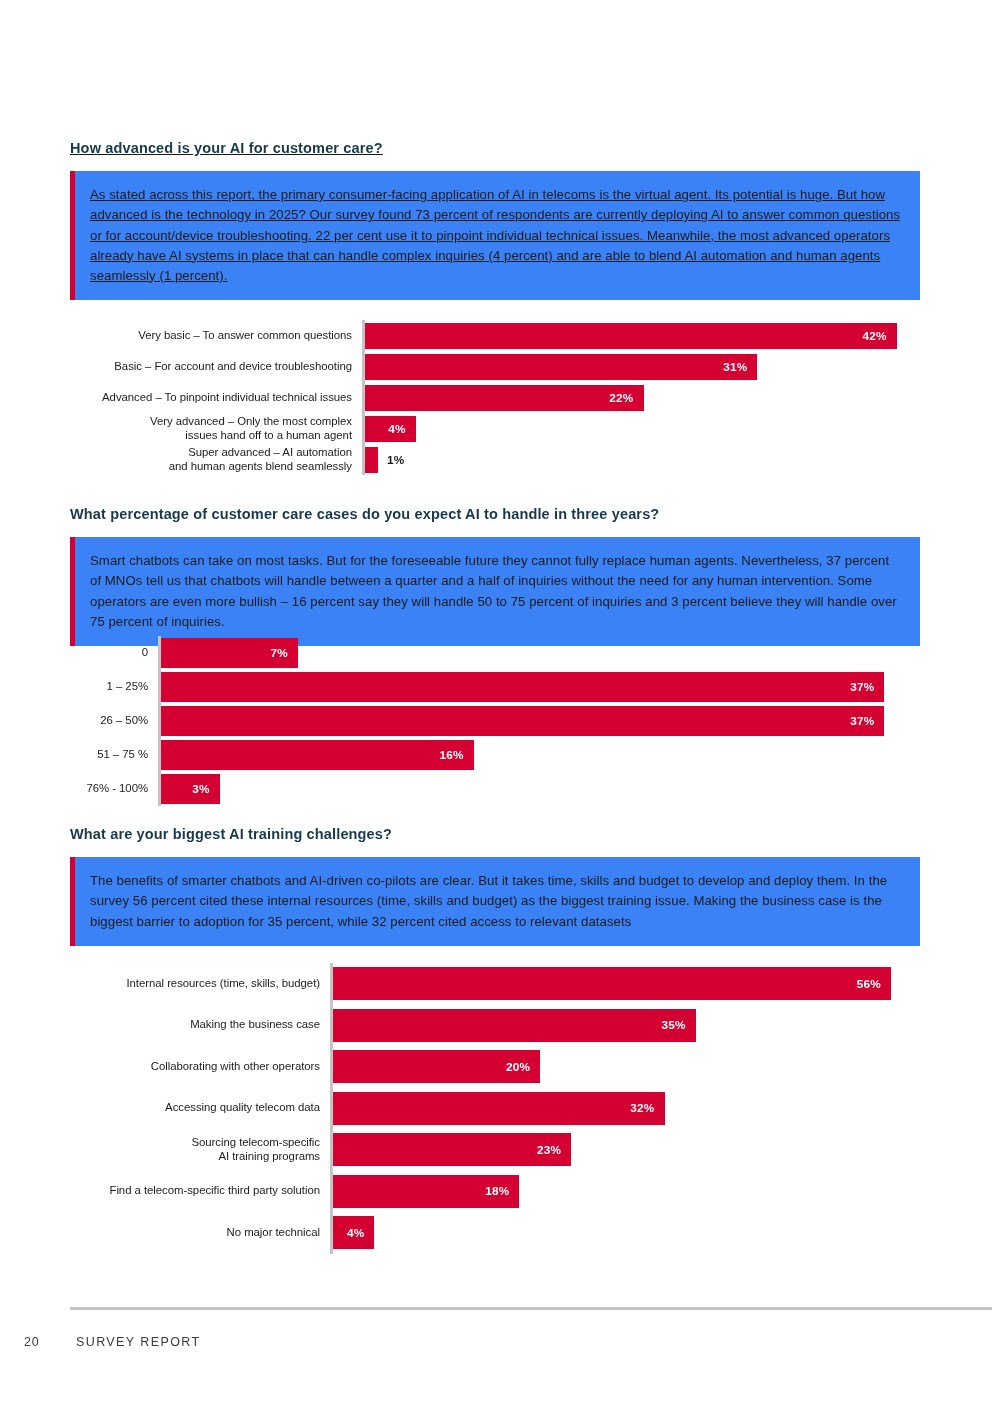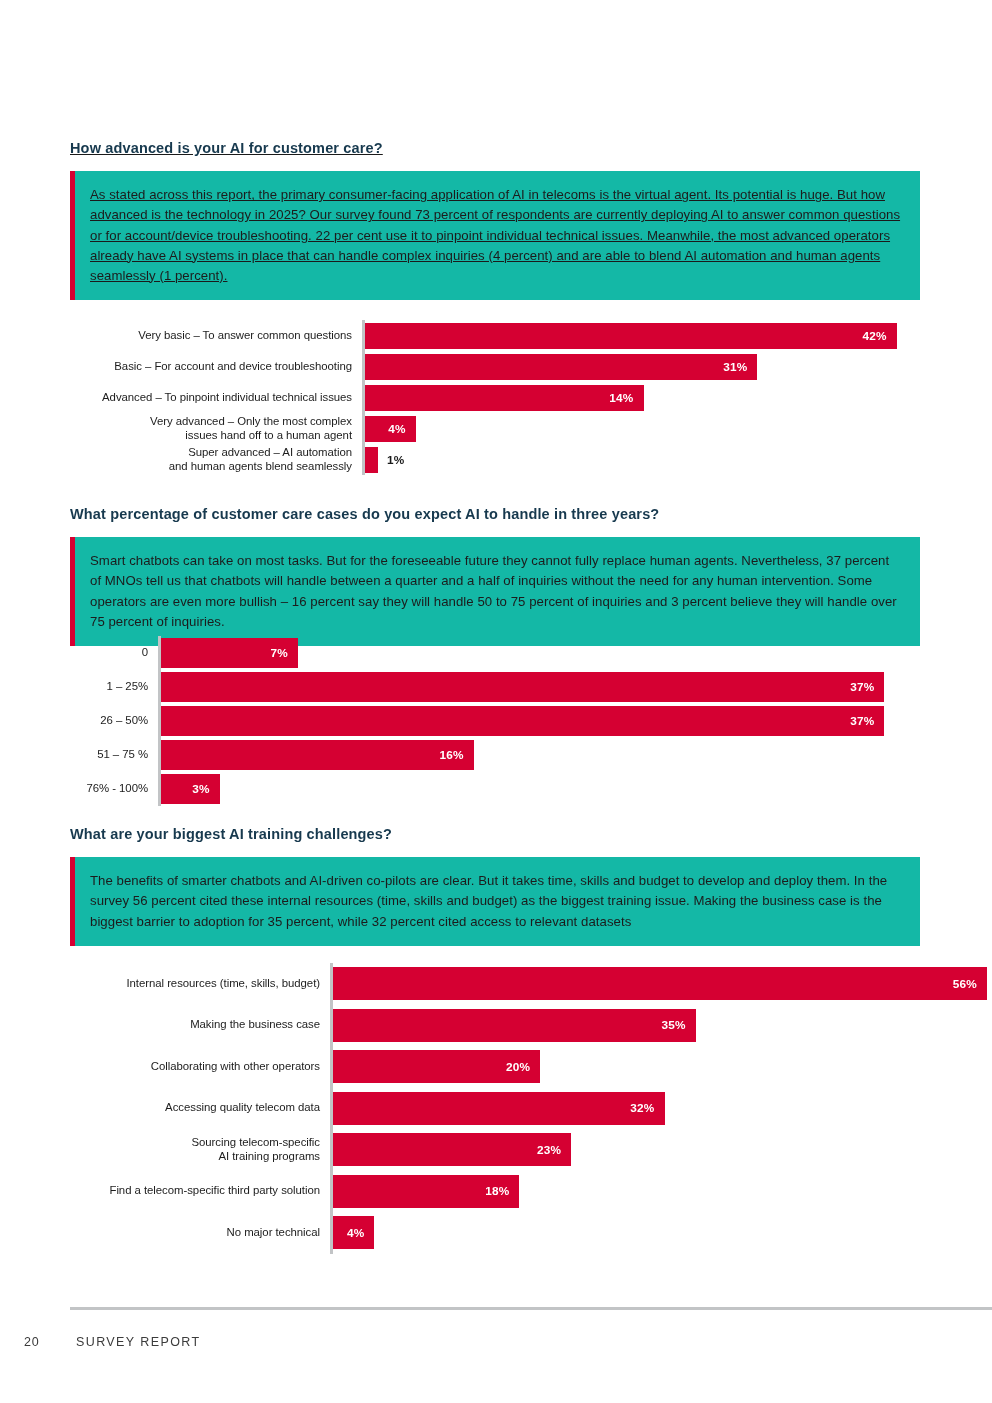--- a/index.html
+++ b/index.html
@@ -33,21 +33,21 @@
   .section-heading {
     font-size: 14.5px;
     font-weight: bold;
     color: #17394e;
     letter-spacing: 0.15px;
     margin: 0 0 14px 0;
     line-height: 1.2;
   }
 
   .callout {
-    background: #14b8a6;
+    background: #3b82f6;
     border-left: 5px solid #d50032;
     padding: 14px 18px 14px 15px;
     box-sizing: border-box;
     width: 850px;
   }
 
   .callout p {
     margin: 0;
     font-size: 13.2px;
     line-height: 1.52;
@@ -192,21 +192,21 @@
             <div class="bar" style="width: 392.46px; margin-left: 3px;">
               <span class="bar-value">31%</span>
             </div>
           </div>
         </div>
         <div class="bar-row">
           <div class="bar-label">Advanced – To pinpoint individual technical issues</div>
           <div class="bar-track">
             <div class="axis-line"></div>
             <div class="bar" style="width: 278.52px; margin-left: 3px;">
-              <span class="bar-value">14%</span>
+              <span class="bar-value">22%</span>
             </div>
           </div>
         </div>
         <div class="bar-row">
           <div class="bar-label">Very advanced – Only the most complex
 issues hand off to a human agent</div>
           <div class="bar-track">
             <div class="axis-line"></div>
             <div class="bar" style="width: 50.64px; margin-left: 3px;">
               <span class="bar-value">4%</span>
@@ -290,21 +290,21 @@
       <p>The benefits of smarter chatbots and AI-driven co-pilots are clear. But it takes time, skills and budget to develop and deploy them. In the survey 56 percent cited these internal resources (time, skills and budget) as the biggest training issue. Making the business case is the biggest barrier to adoption for 35 percent, while 32 percent cited access to relevant datasets</p>
     </div>
   </div>
 
   <div class="chart" id="chart3" style="top:963px;">
     <div class="chart-rows">
         <div class="bar-row">
           <div class="bar-label">Internal resources (time, skills, budget)</div>
           <div class="bar-track">
             <div class="axis-line"></div>
-            <div class="bar" style="width: 654px; margin-left: 3px;">
+            <div class="bar" style="width: 558px; margin-left: 3px;">
               <span class="bar-value">56%</span>
             </div>
           </div>
         </div>
         <div class="bar-row">
           <div class="bar-label">Making the business case</div>
           <div class="bar-track">
             <div class="axis-line"></div>
             <div class="bar" style="width: 362.6px; margin-left: 3px;">
               <span class="bar-value">35%</span>

